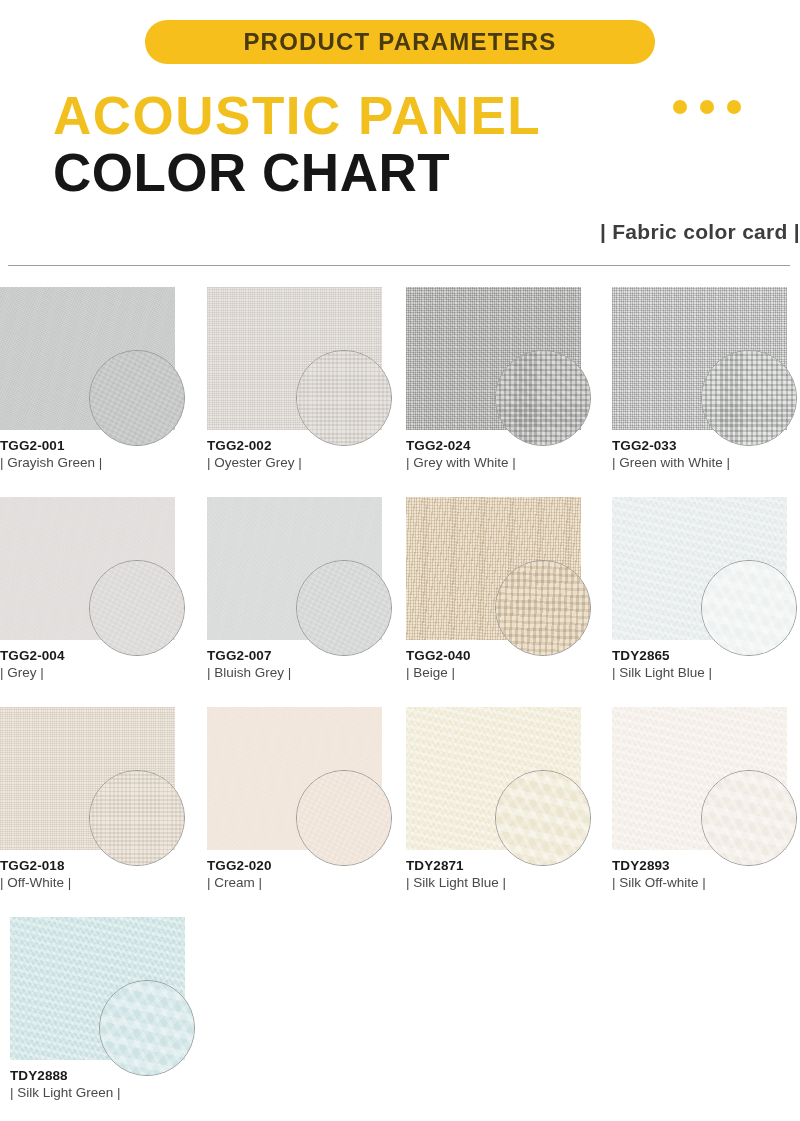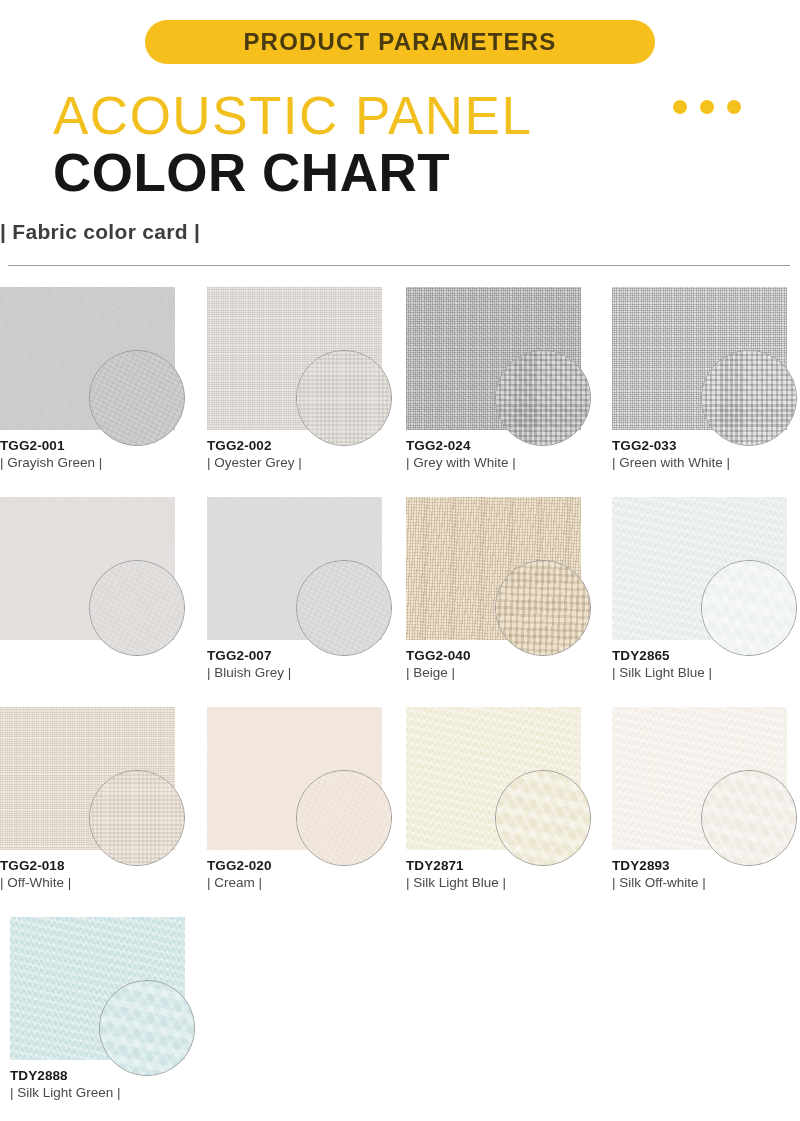--- a/index.html
+++ b/index.html
@@ -41,21 +41,21 @@
     letter-spacing: 1.2px;
     color: #4a3a10;
     font-family: "Liberation Sans", sans-serif;
     white-space: nowrap;
   }
   .title-1 {
     position: absolute;
     left: 53px;
     top: 89px;
     font-size: 53px;
-    font-weight: normal;
+    font-weight: bold;
     letter-spacing: 1.5px;
     color: #f2c01e;
     line-height: 1;
     white-space: nowrap;
   }
   .title-2 {
     position: absolute;
     left: 53px;
     top: 146px;
     font-size: 53px;
@@ -63,21 +63,21 @@
     letter-spacing: 0.5px;
     color: #161616;
     line-height: 1;
     white-space: nowrap;
   }
   .subtitle {
     position: absolute;
     left: 0;
     top: 220px;
     width: 800px;
-    text-align: left;
+    text-align: right;
     font-size: 21px;
     font-weight: bold;
     color: #3d3d3d;
     letter-spacing: 0.3px;
   }
   .dots {
     position: absolute;
     left: 673px;
     top: 100px;
     display: flex;
@@ -248,20 +248,24 @@
       </div>
     </div>
     <div class="row">
       <div class="cell c0">
         <div class="patch">
           <div class="patch-fill" style="background-color: rgb(222, 219, 217); background-image: repeating-linear-gradient(27deg, rgba(255, 255, 255, 0.3) 0px, rgba(255, 255, 255, 0.3) 0.9px, rgba(130, 130, 130, 0.15) 0.9px, rgba(130, 130, 130, 0.15) 1.9px), repeating-linear-gradient(-63deg, rgba(255, 255, 255, 0.26) 0px, rgba(255, 255, 255, 0.26) 1.1px, rgba(130, 130, 130, 0.12) 1.1px, rgba(130, 130, 130, 0.12) 2.3px); background-blend-mode: soft-light, soft-light;"></div>
           <div class="zoom-circle" style="background-color: rgb(219, 216, 214);">
             <div class="zi" style="background-color: rgb(219, 216, 214); background-image: repeating-linear-gradient(27deg, rgba(255, 255, 255, 0.3) 0px, rgba(255, 255, 255, 0.3) 2.07px, rgba(130, 130, 130, 0.15) 2.07px, rgba(130, 130, 130, 0.15) 4.37px), repeating-linear-gradient(-63deg, rgba(255, 255, 255, 0.26) 0px, rgba(255, 255, 255, 0.26) 2.53px, rgba(130, 130, 130, 0.12) 2.53px, rgba(130, 130, 130, 0.12) 5.29px); background-blend-mode: soft-light, soft-light;"></div>
           </div>
         </div>
+        <div class="caption">
+          <div class="code">TGG2-004</div>
+          <div class="name">| Grey |</div>
+        </div>
       </div>
       <div class="cell c1">
         <div class="patch">
           <div class="patch-fill" style="background-color: rgb(214, 216, 216); background-image: repeating-linear-gradient(27deg, rgba(255, 255, 255, 0.3) 0px, rgba(255, 255, 255, 0.3) 0.9px, rgba(130, 130, 130, 0.15) 0.9px, rgba(130, 130, 130, 0.15) 1.9px), repeating-linear-gradient(-63deg, rgba(255, 255, 255, 0.26) 0px, rgba(255, 255, 255, 0.26) 1.1px, rgba(130, 130, 130, 0.12) 1.1px, rgba(130, 130, 130, 0.12) 2.3px); background-blend-mode: soft-light, soft-light;"></div>
           <div class="zoom-circle" style="background-color: rgb(211, 213, 213);">
             <div class="zi" style="background-color: rgb(211, 213, 213); background-image: repeating-linear-gradient(27deg, rgba(255, 255, 255, 0.3) 0px, rgba(255, 255, 255, 0.3) 2.07px, rgba(130, 130, 130, 0.15) 2.07px, rgba(130, 130, 130, 0.15) 4.37px), repeating-linear-gradient(-63deg, rgba(255, 255, 255, 0.26) 0px, rgba(255, 255, 255, 0.26) 2.53px, rgba(130, 130, 130, 0.12) 2.53px, rgba(130, 130, 130, 0.12) 5.29px); background-blend-mode: soft-light, soft-light;"></div>
           </div>
         </div>
         <div class="caption">
           <div class="code">TGG2-007</div>

